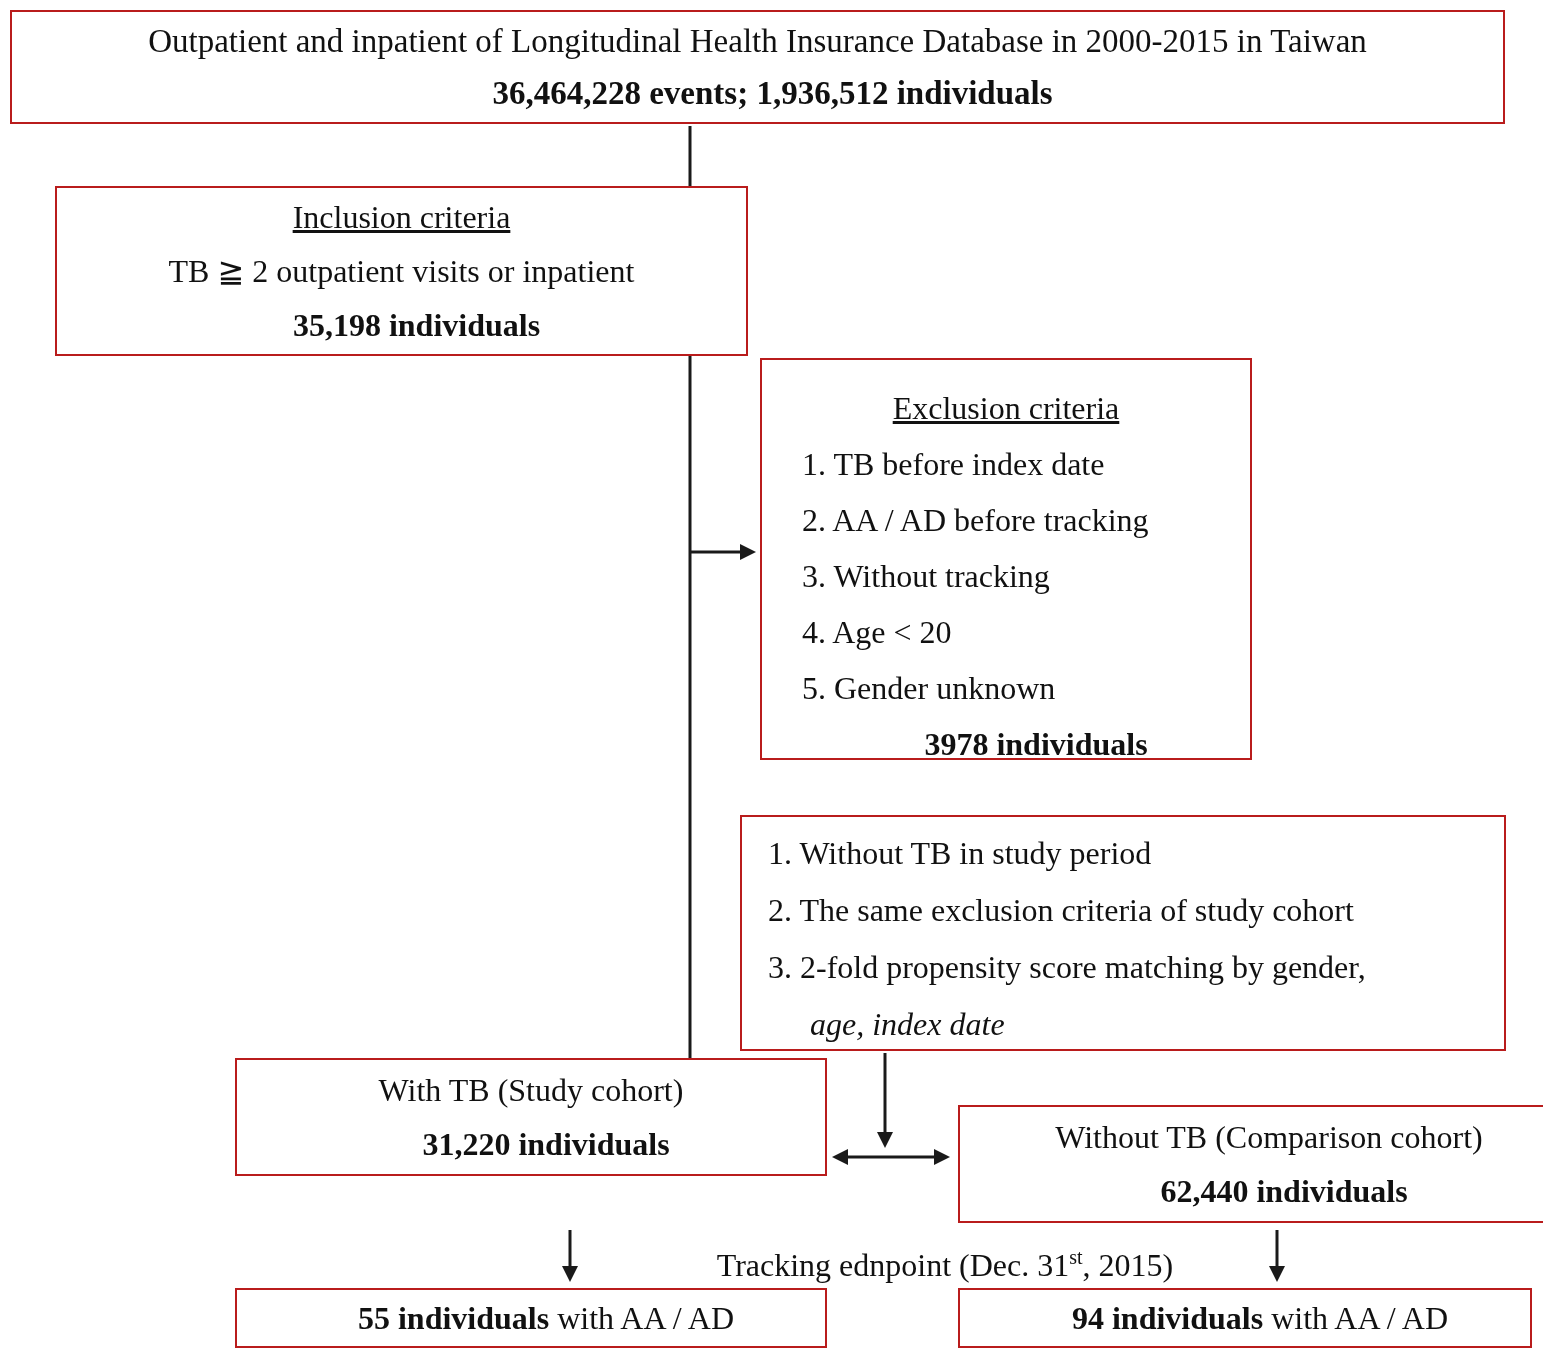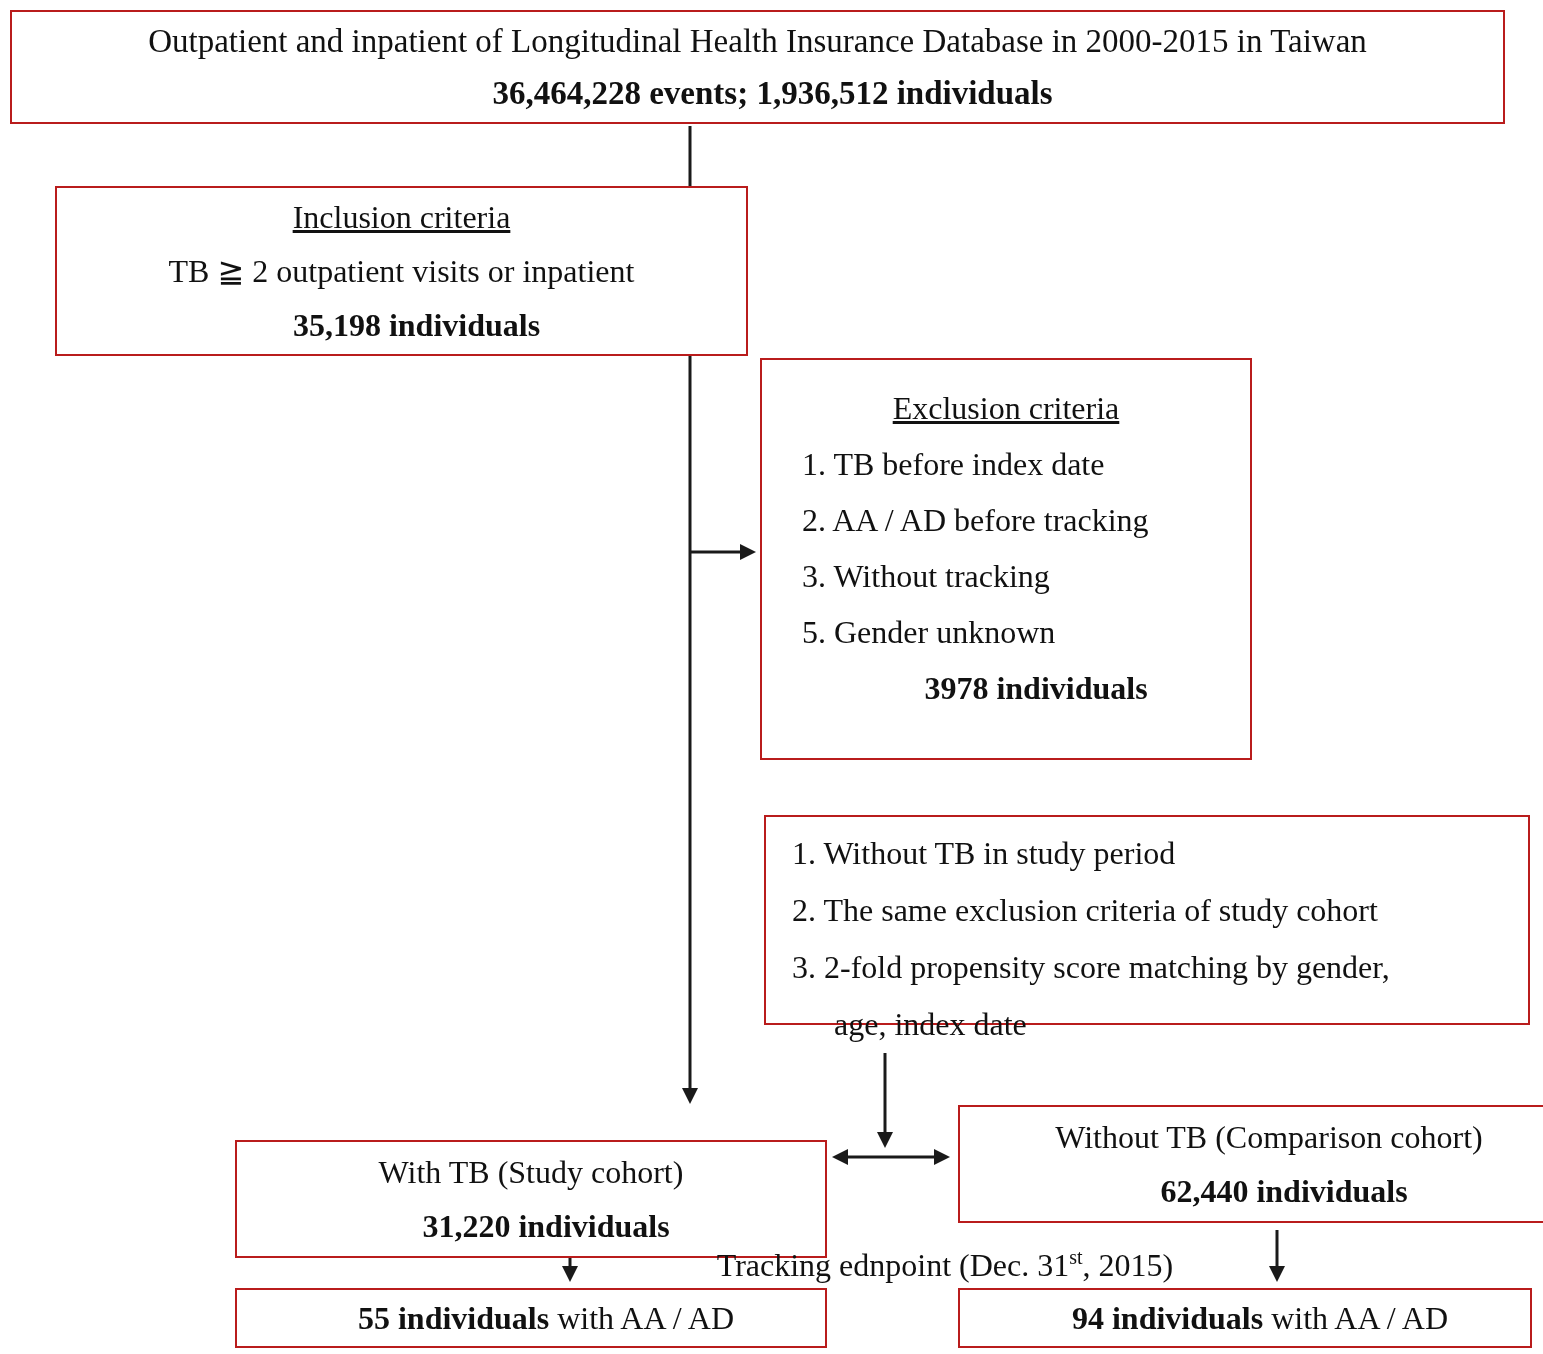--- a/index.html
+++ b/index.html
@@ -48,30 +48,29 @@
     left: 760px; top: 358px; width: 492px; height: 402px;
     padding: 20px 0 0 0;
     line-height: 56px;
   }
   .box-exclusion .ex-title { text-align: center; }
   .box-exclusion .ex-item { padding-left: 40px; }
   .box-exclusion .ex-count { text-align: center; padding-left: 60px; }
 
   
   .box-criteria {
-    left: 740px; top: 815px; width: 766px; height: 210px;
+    left: 740px; top: 815px; width: 766px; height: 236px;
     padding: 8px 10px 0 26px;
     line-height: 57px;
-    margin-left: 24px;
   }
-  .box-criteria .cr-cont { padding-left: 42px; }
+  .box-criteria .cr-cont { padding-left: 42px; font-style: italic; }
 
   
   .box-study-cohort {
-    left: 235px; top: 1140px; width: 592px; height: 118px;
+    left: 235px; top: 1058px; width: 592px; height: 118px;
     display: flex; flex-direction: column; justify-content: center;
     line-height: 54px;
   }
   .box-comparison-cohort {
     left: 958px; top: 1105px; width: 622px; height: 118px;
     display: flex; flex-direction: column; justify-content: center;
     line-height: 54px;
   }
 
   
@@ -149,20 +148,21 @@
     <div class="underlined">Inclusion criteria</div>
     <div>TB ≧ 2 outpatient visits or inpatient</div>
     <div class="bold">35,198 individuals</div>
   </div>
 
   <div class="box box-exclusion">
     <div class="ex-title underlined">Exclusion criteria</div>
     <div class="ex-item">1. TB before index date</div>
     <div class="ex-item">2. AA / AD before tracking</div>
     <div class="ex-item">3. Without tracking</div>
+    <div class="ex-item">4. Age &lt; 20</div>
     <div class="ex-item">5. Gender unknown</div>
     <div class="ex-count bold">3978 individuals</div>
   </div>
 
   <div class="box box-criteria">
     <div>1. Without TB in study period</div>
     <div>2. The same exclusion criteria of study cohort</div>
     <div>3. 2-fold propensity score matching by gender,</div>
     <div class="cr-cont">age, index date</div>
   </div>

